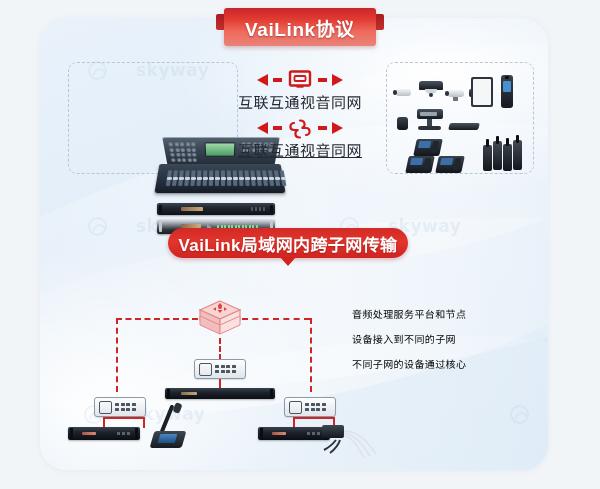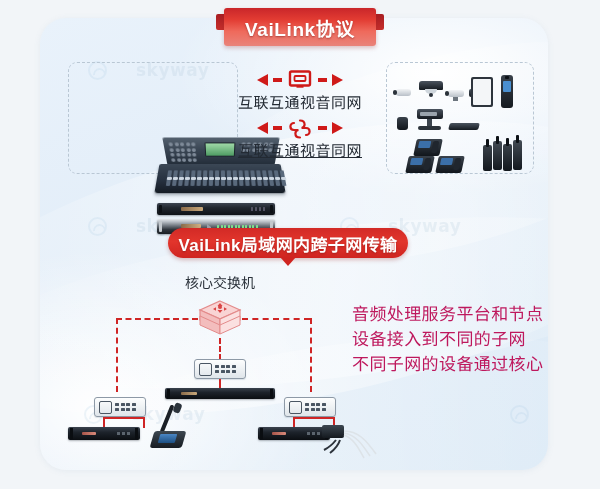--- a/index.html
+++ b/index.html
@@ -207,21 +207,21 @@
     position:absolute;height:11px;border-radius:2px;
     background:linear-gradient(180deg,#3a424d 0%,#1d232b 40%,#0b0e12 100%);
     box-shadow:0 1px 2px rgba(40,50,60,.35);
   }
   .rack-small .badge{position:absolute;left:16px;top:4px;width:16px;height:3px;
     background:linear-gradient(90deg,#8a6b4a,#c9a97c);border-radius:1px;}
   .rack-small .ear{position:absolute;top:1px;bottom:1px;width:3px;background:#0a0d11;}
 
   .para{
     position:absolute;left:352px;top:302px;width:190px;
-    font-size:17px;line-height:25px;color:#be185d;letter-spacing:.4px;
+    font-size:10px;line-height:25px;color:#000000;letter-spacing:.4px;
   }
   .para div{white-space:nowrap;}
 </style>
 </head>
 <body>
 
 <div class="page">
 
   <div class="card">
     <div class="wave w1"></div>
@@ -448,21 +448,20 @@
     </div>
   </div>
 
   <div class="banner2">
     <div class="pill">
       <span>VaiLink局域网内跨子网传输</span>
     </div>
     <div class="point"></div>
   </div>
 
-  <div class="topo-label">核心交换机</div>
 
   <div class="core-sw">
     <svg width="48" height="42" viewBox="0 0 48 42">
       <polygon points="24,3 44,12 24,21 4,12" fill="#f9d4d4" stroke="#e38b8b" stroke-width="1.2"></polygon>
       <polygon points="4,12 24,21 24,31 4,22" fill="#f3bdbd" stroke="#e38b8b" stroke-width="1.2"></polygon>
       <polygon points="44,12 24,21 24,31 44,22" fill="#fbe0e0" stroke="#e38b8b" stroke-width="1.2"></polygon>
       <polygon points="4,18 24,27 24,36 4,27" fill="#f3bdbd" stroke="#e38b8b" stroke-width="1"></polygon>
       <polygon points="44,18 24,27 24,36 44,27" fill="#fbe0e0" stroke="#e38b8b" stroke-width="1"></polygon>
       <circle cx="24" cy="9" r="2" fill="#d94444"></circle>
       <polygon points="24,5 26.5,8 21.5,8" fill="#d94444"></polygon>

